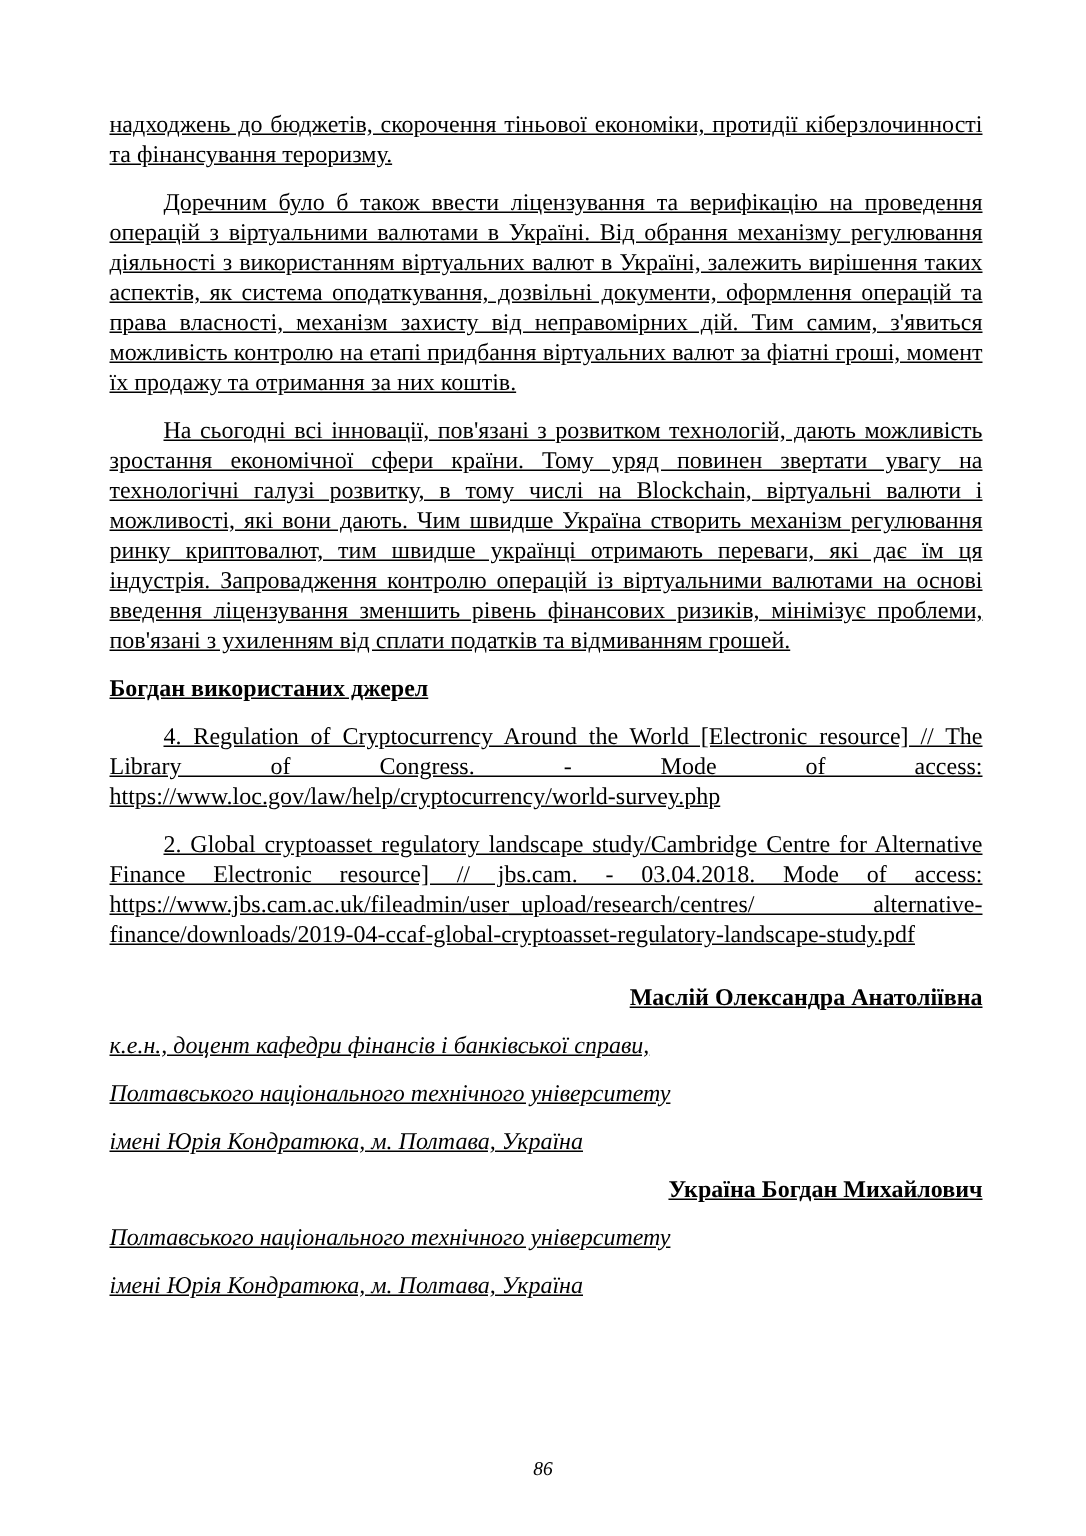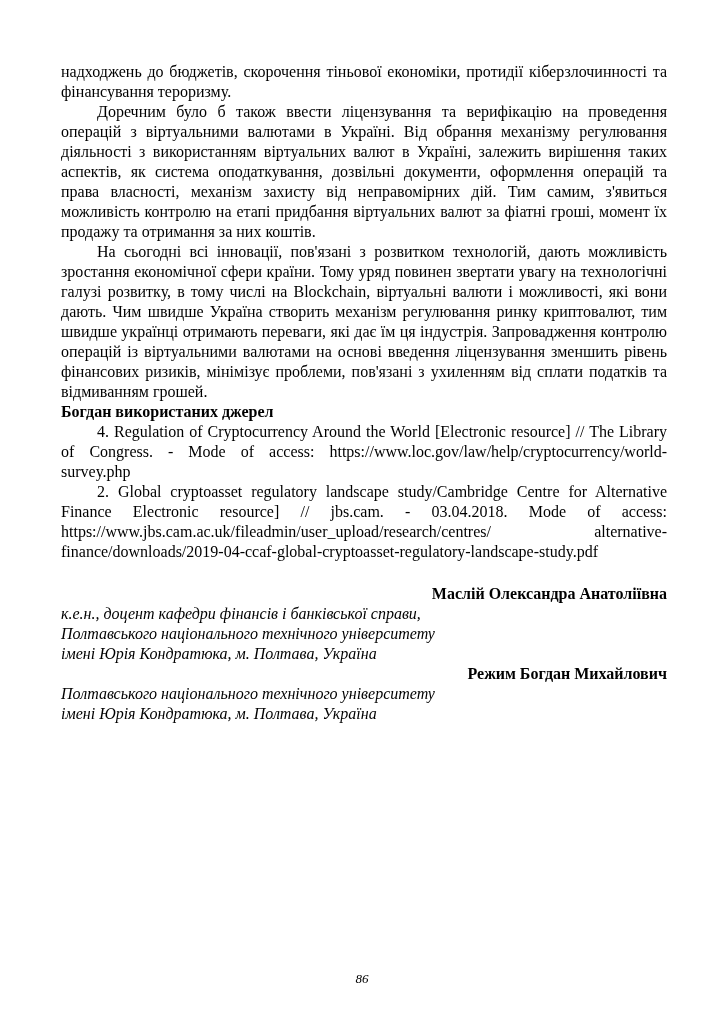--- a/index.html
+++ b/index.html
@@ -17,25 +17,26 @@
     color: #000000;
     overflow: hidden;
   }
   .content {
     position: absolute;
     left: 61px;
     top: 62px;
     width: 606px;
   }
   .content p {
-    margin: 0;
+    margin: 12px;
     font-size: 16px;
     line-height: 20px;
     text-align: justify;
     overflow-wrap: break-word;
+    text-decoration: underline;
   }
   .indent {
     text-indent: 36px;
   }
   .refs-heading {
     margin: 20px 0;
     font-size: 16px;
     line-height: 20px;
     font-weight: bold;
     text-align: center;
@@ -78,21 +79,21 @@
     <p class="refs-heading">Богдан використаних джерел</p>
 
     <p class="ref">4. Regulation of Cryptocurrency Around the World [Electronic resource] // The Library of Congress. - Mode of access: https://www.loc.gov/law/help/cryptocurrency/world-survey.php</p>
     <p class="ref">2. Global cryptoasset regulatory landscape study/Cambridge Centre for Alternative Finance Electronic resource] // jbs.cam. - 03.04.2018. Mode of access: https://www.jbs.cam.ac.uk/fileadmin/user_upload/research/centres/ alternative-finance/downloads/2019-04-ccaf-global-cryptoasset-regulatory-landscape-study.pdf</p>
 
     <div class="authors">
       <p class="author-name">Маслій Олександра Анатоліївна</p>
       <p class="author-line">к.е.н., доцент кафедри фінансів і банківської справи,</p>
       <p class="author-line">Полтавського національного технічного університету</p>
       <p class="author-line">імені Юрія Кондратюка, м. Полтава, Україна</p>
-      <p class="author-name">Режим Богдан Михайлович</p>
+      <p class="author-name">Україна Богдан Михайлович</p>
       <p class="author-line">Полтавського національного технічного університету</p>
       <p class="author-line">імені Юрія Кондратюка, м. Полтава, Україна</p>
     </div>
 
   </div>
 
   <div class="page-number">86</div>
 </div>
 
 </body></html>

